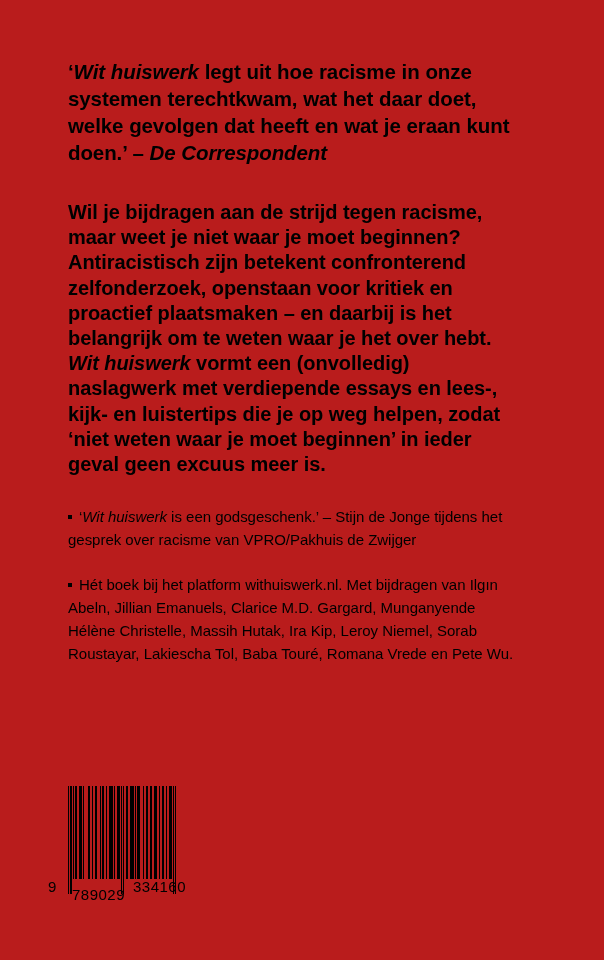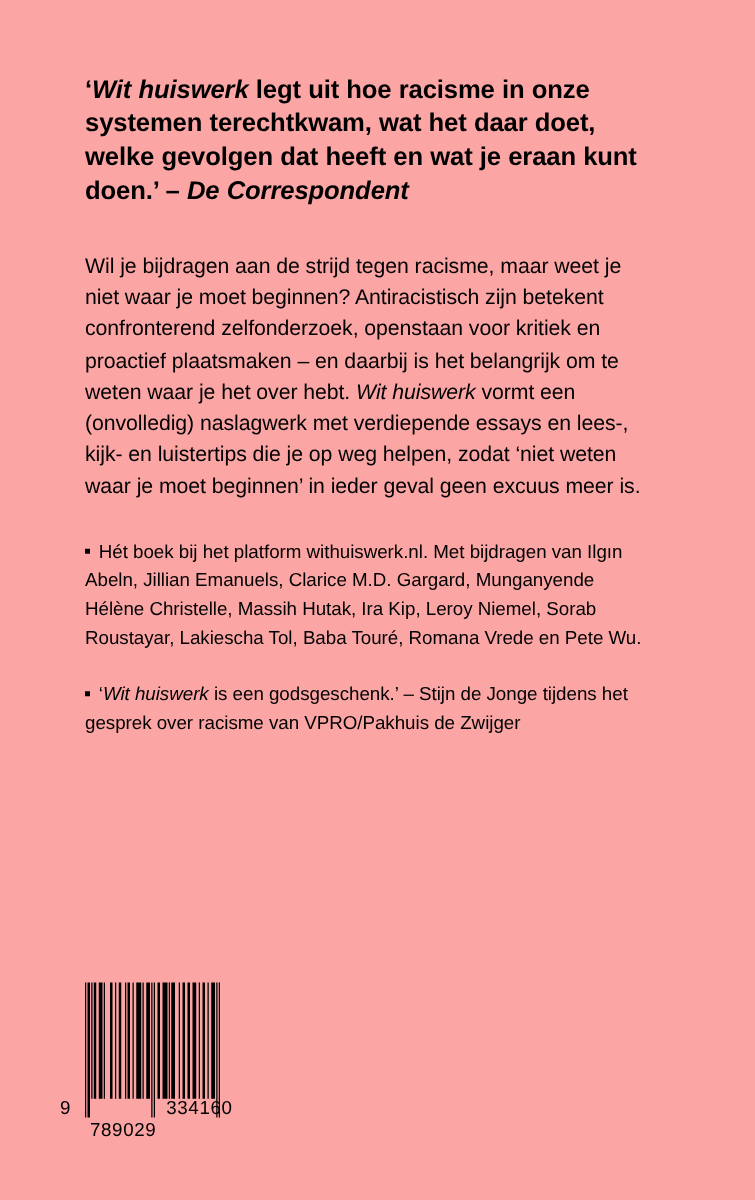--- a/index.html
+++ b/index.html
@@ -13,21 +13,21 @@
     position: relative;
     font-family: "Liberation Sans", sans-serif;
     color: #000000;
     -webkit-font-smoothing: antialiased;
     overflow: hidden;
   }
 
   .cover {
     position: absolute;
     inset: 0;
-    background: #fca5a5;
+    background: #b91c1c;
   }
 
   .content {
     position: absolute;
     left: 68px;
     top: 58px;
     width: 452px;
   }
 
   
@@ -39,23 +39,23 @@
     margin: 0 0 34px 0;
     word-spacing: 0.2px;
   }
   .headline em {
     font-style: italic;
     font-weight: 700;
   }
 
   
   .body-copy {
-    font-size: 17px;
+    font-size: 20px;
     line-height: 25.2px;
-    font-weight: 400;
+    font-weight: 700;
     margin: 0 0 28px 0;
     letter-spacing: -0.05px;
   }
   .body-copy em {
     font-style: italic;
   }
 
   
   .note {
     font-size: 15px;
@@ -110,42 +110,42 @@
     white-space: pre;
   }
   .isbn-lead {
     position: absolute;
     left: 0;
     top: 0;
   }
   .isbn-left {
     position: absolute;
     left: 24px;
-    top: 18px;
+    top: 8px;
   }
   .isbn-right {
     position: absolute;
     left: 85px;
     top: 0;
   }
 </style>
 </head>
 <body>
 
 <div class="cover">
 
   <div class="content">
 
     <p class="headline"><span>‘</span><em>Wit huiswerk</em><span> legt uit hoe racisme in onze systemen terechtkwam, wat het daar doet, welke gevolgen dat heeft en wat je eraan kunt doen.’ – </span><em>De Correspondent</em></p>
 
     <p class="body-copy"><span>Wil je bijdragen aan de strijd tegen racisme, maar weet je niet waar je moet beginnen? Antiracistisch zijn betekent confronterend zelfonderzoek, openstaan voor kritiek en proactief plaatsmaken – en daarbij is het belangrijk om te weten waar je het over hebt. </span><em>Wit huiswerk</em><span> vormt een (onvolledig) naslagwerk met verdiepende essays en lees-, kijk- en luistertips die je op weg helpen, zodat ‘niet weten waar je moet beginnen’ in ieder geval geen excuus meer is.</span></p>
 
+    <p class="note"><span class="bullet"></span><span>‘</span><em>Wit huiswerk</em><span> is een godsgeschenk.’ – Stijn de Jonge tijdens het gesprek over racisme van VPRO/Pakhuis de Zwijger</span></p>
+
     <p class="note"><span class="bullet"></span><span>Hét boek bij het platform withuiswerk.nl. Met bijdragen van Ilgın Abeln, Jillian Emanuels, Clarice M.D. Gargard, Munganyende Hélène Christelle, Massih Hutak, Ira Kip, Leroy Niemel, Sorab Roustayar, Lakiescha Tol, Baba Touré, Romana Vrede en Pete Wu.</span></p>
-
-    <p class="note"><span class="bullet"></span><span>‘</span><em>Wit huiswerk</em><span> is een godsgeschenk.’ – Stijn de Jonge tijdens het gesprek over racisme van VPRO/Pakhuis de Zwijger</span></p>
 
   </div>
 
   <div class="barcode-area">
     <div class="barcode-bars" id="barcode-bars">
         <div class="bar guard" style="width: 1.18px;"></div>
         <div class="bar space" style="width: 1.18px;"></div>
         <div class="bar guard" style="width: 1.18px;"></div>
         <div class="bar space" style="width: 1.18px;"></div>
         <div class="bar" style="width: 1.18px;"></div>

